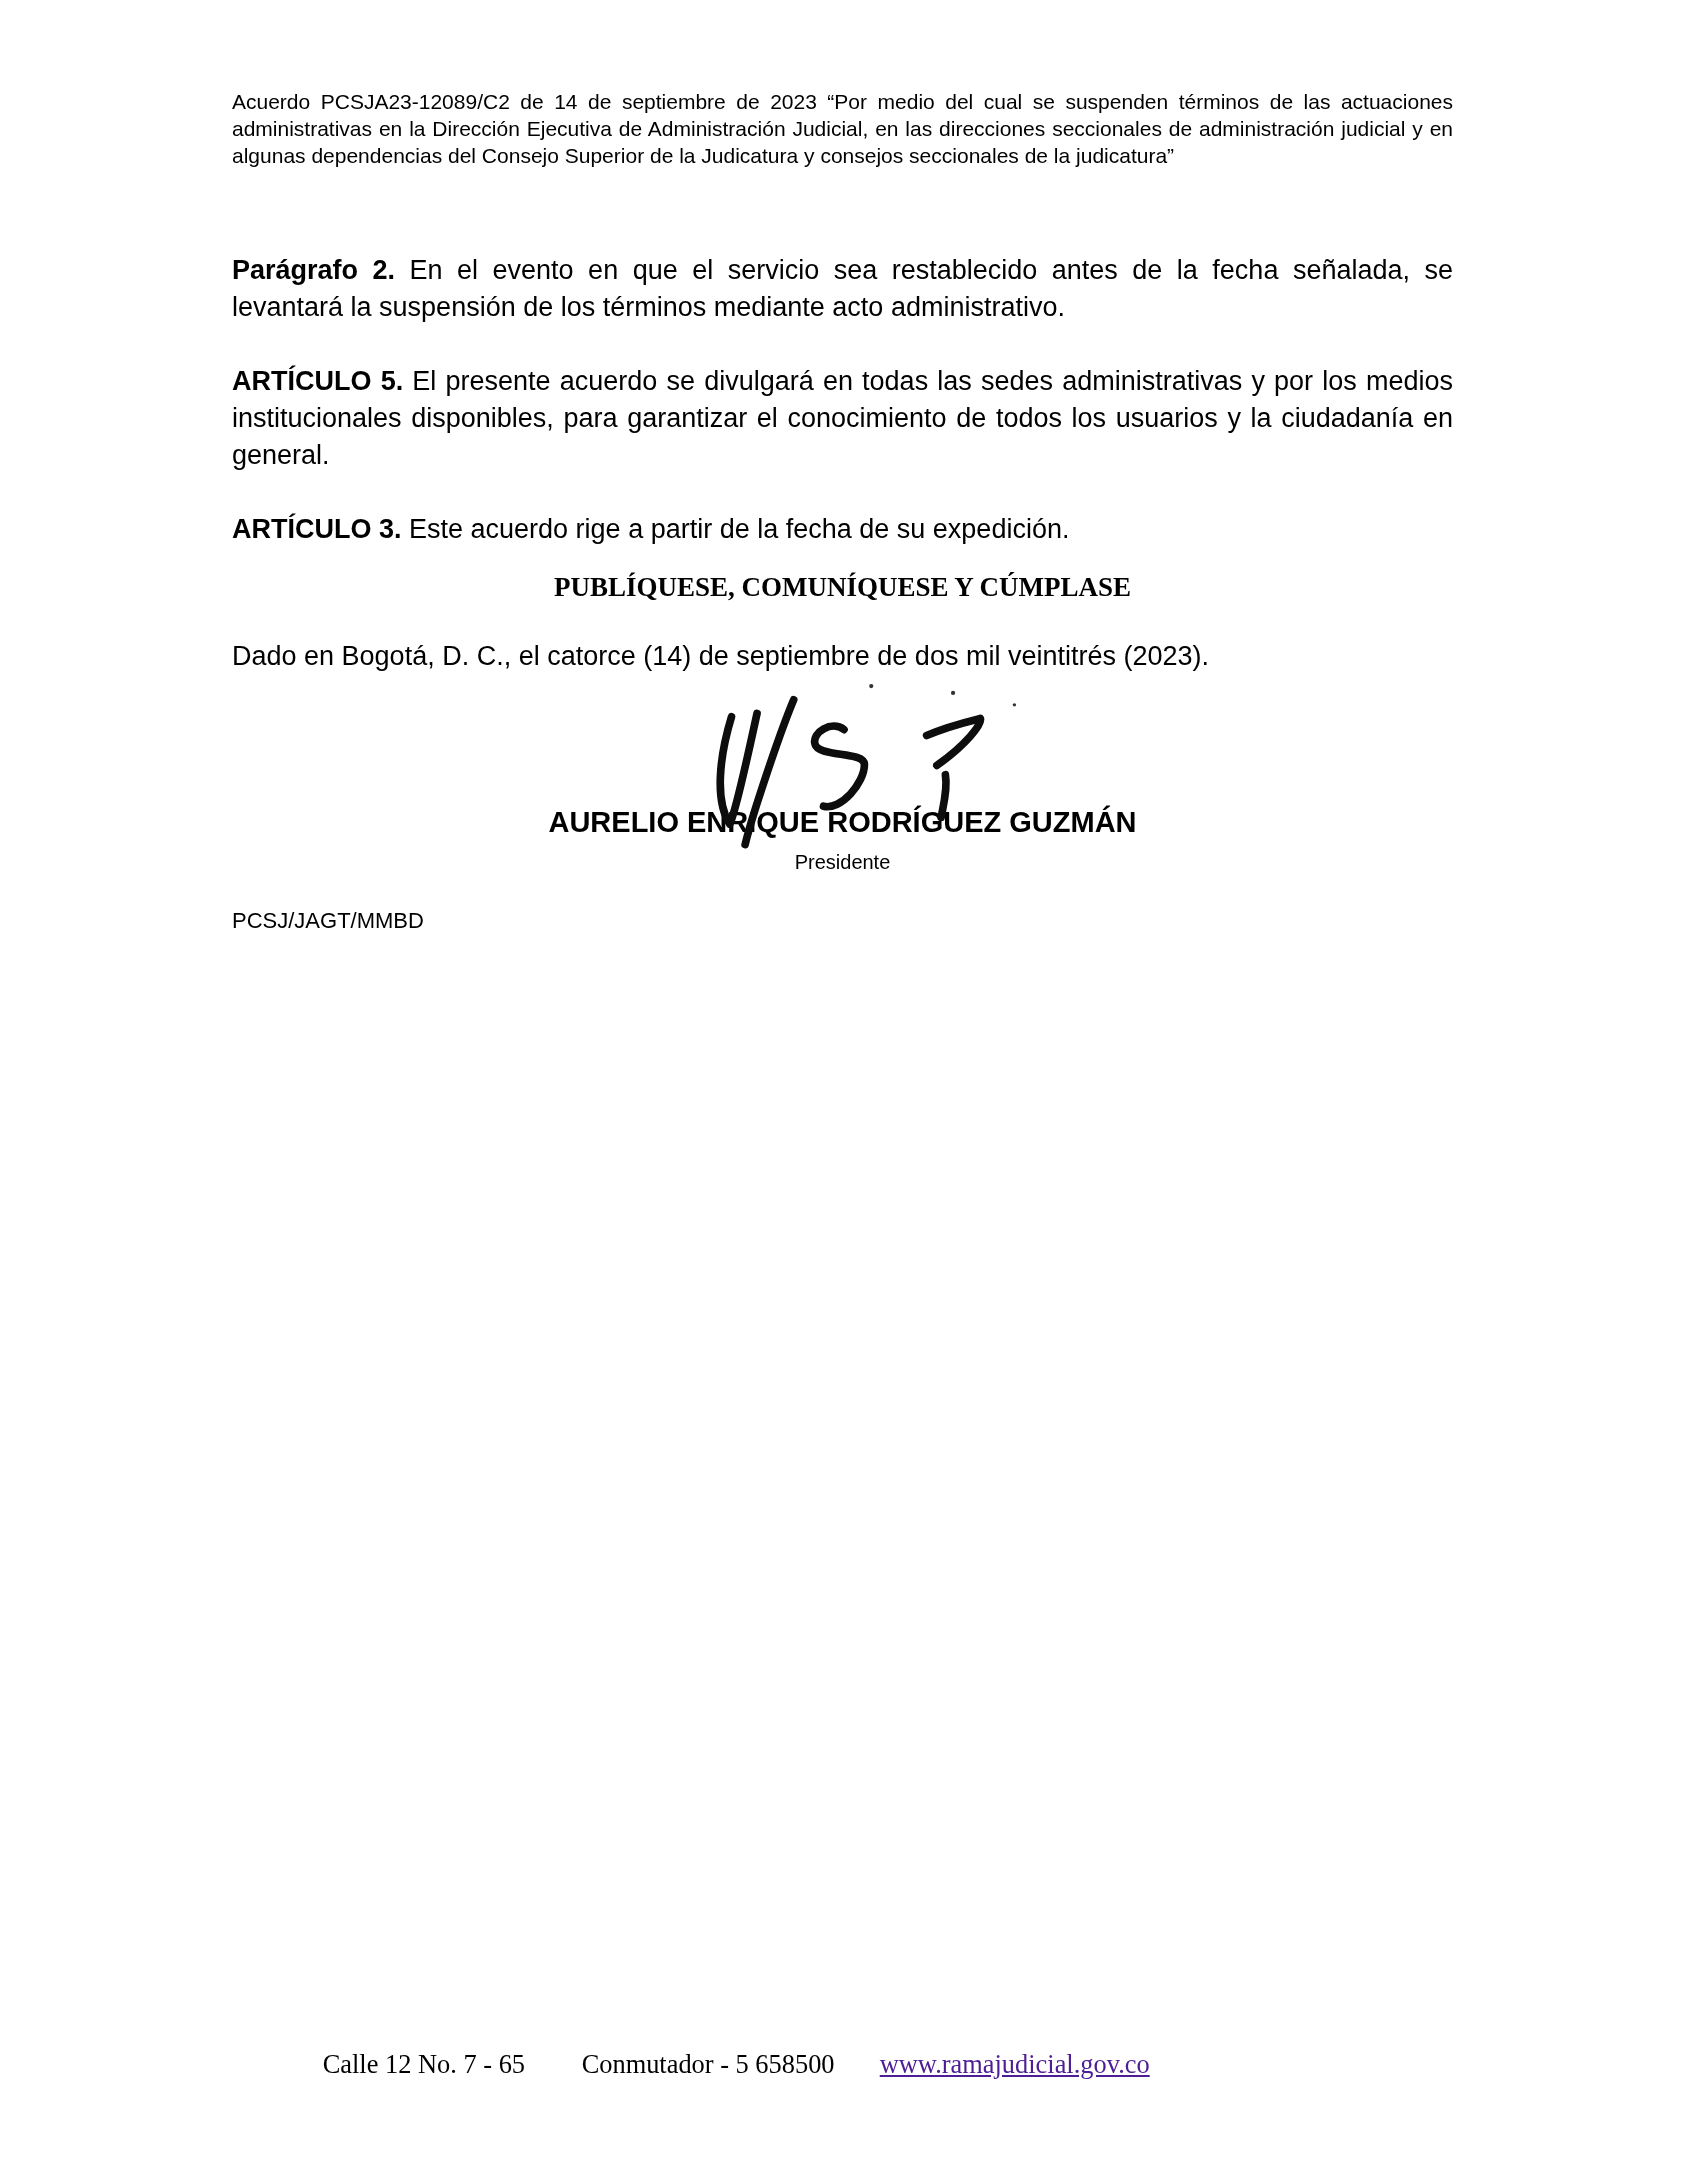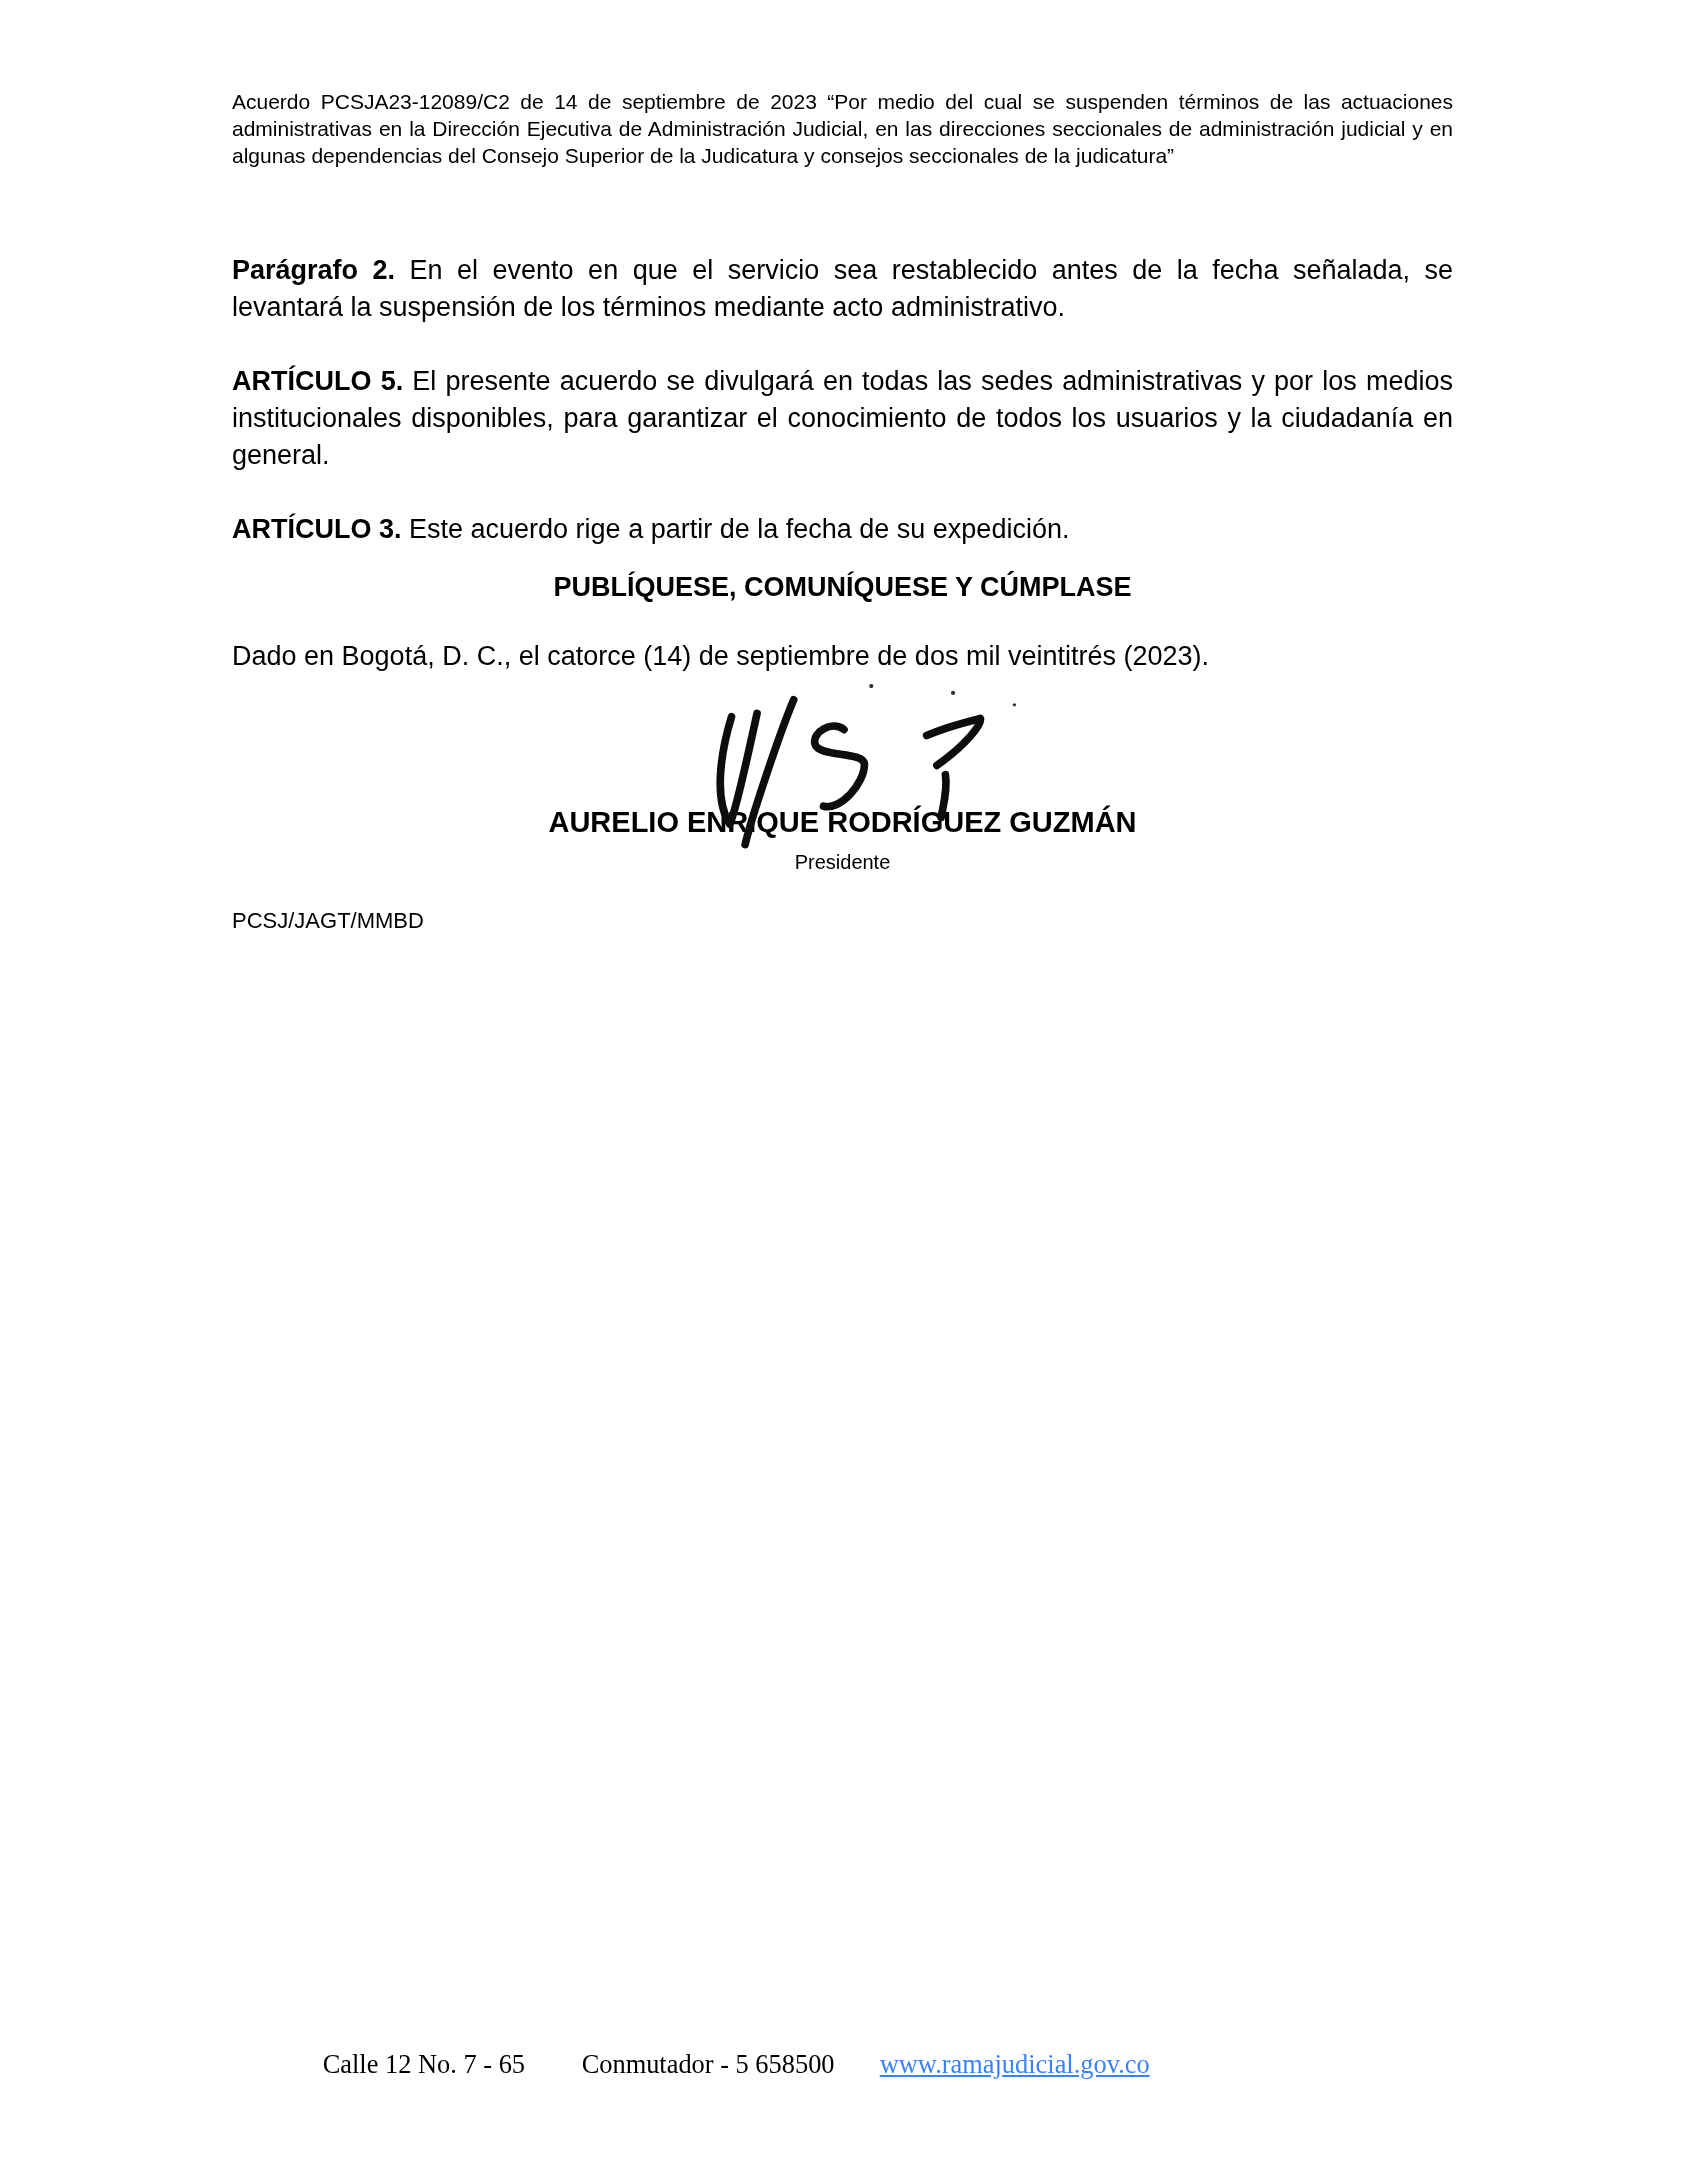--- a/index.html
+++ b/index.html
@@ -30,20 +30,21 @@
     margin-top: 37px;
   }
   .body-par .lead { font-weight: bold; }
   .par-first { margin-top: 83px; }
   .proclamation {
     font-size: 27px;
     line-height: 37px;
     font-weight: bold;
     text-align: center;
     margin-top: 21px;
+    font-family: Liberation Serif, serif;
   }
   .dateline { margin-top: 31.5px; }
   .sig-block {
     position: relative;
     height: 211px;
   }
   .sig-name {
     position: absolute;
     top: 129px; left: 0; width: 100%;
     text-align: center;
@@ -70,21 +71,21 @@
   }
   .footer {
     position: absolute;
     left: 0; top: 2047px; width: 100%;
     text-align: center;
     font-family: "Liberation Serif", serif;
     font-size: 26.4px;
     line-height: 34px;
   }
   .footer .seg { margin: 0 25px; }
-  .footer a { color: #3b82f6; text-decoration: underline; margin: 0 13.6px; }
+  .footer a { color: #4c1d95; text-decoration: underline; margin: 0 13.6px; }
 </style>
 </head>
 <body>
 
 <div class="page">
   <div class="content">
 
     <div class="header-note">Acuerdo PCSJA23-12089/C2 de 14 de septiembre de 2023 “Por medio del cual se suspenden términos de las actuaciones administrativas en la Dirección Ejecutiva de Administración Judicial, en las direcciones seccionales de administración judicial y en algunas dependencias del Consejo Superior de la Judicatura y consejos seccionales de la judicatura”</div>
 
     <p class="body-par par-first"><span class="lead">Parágrafo 2.</span><span>  En el evento en que el servicio sea restablecido antes de la fecha señalada, se levantará la suspensión de los términos mediante acto administrativo.</span></p>

